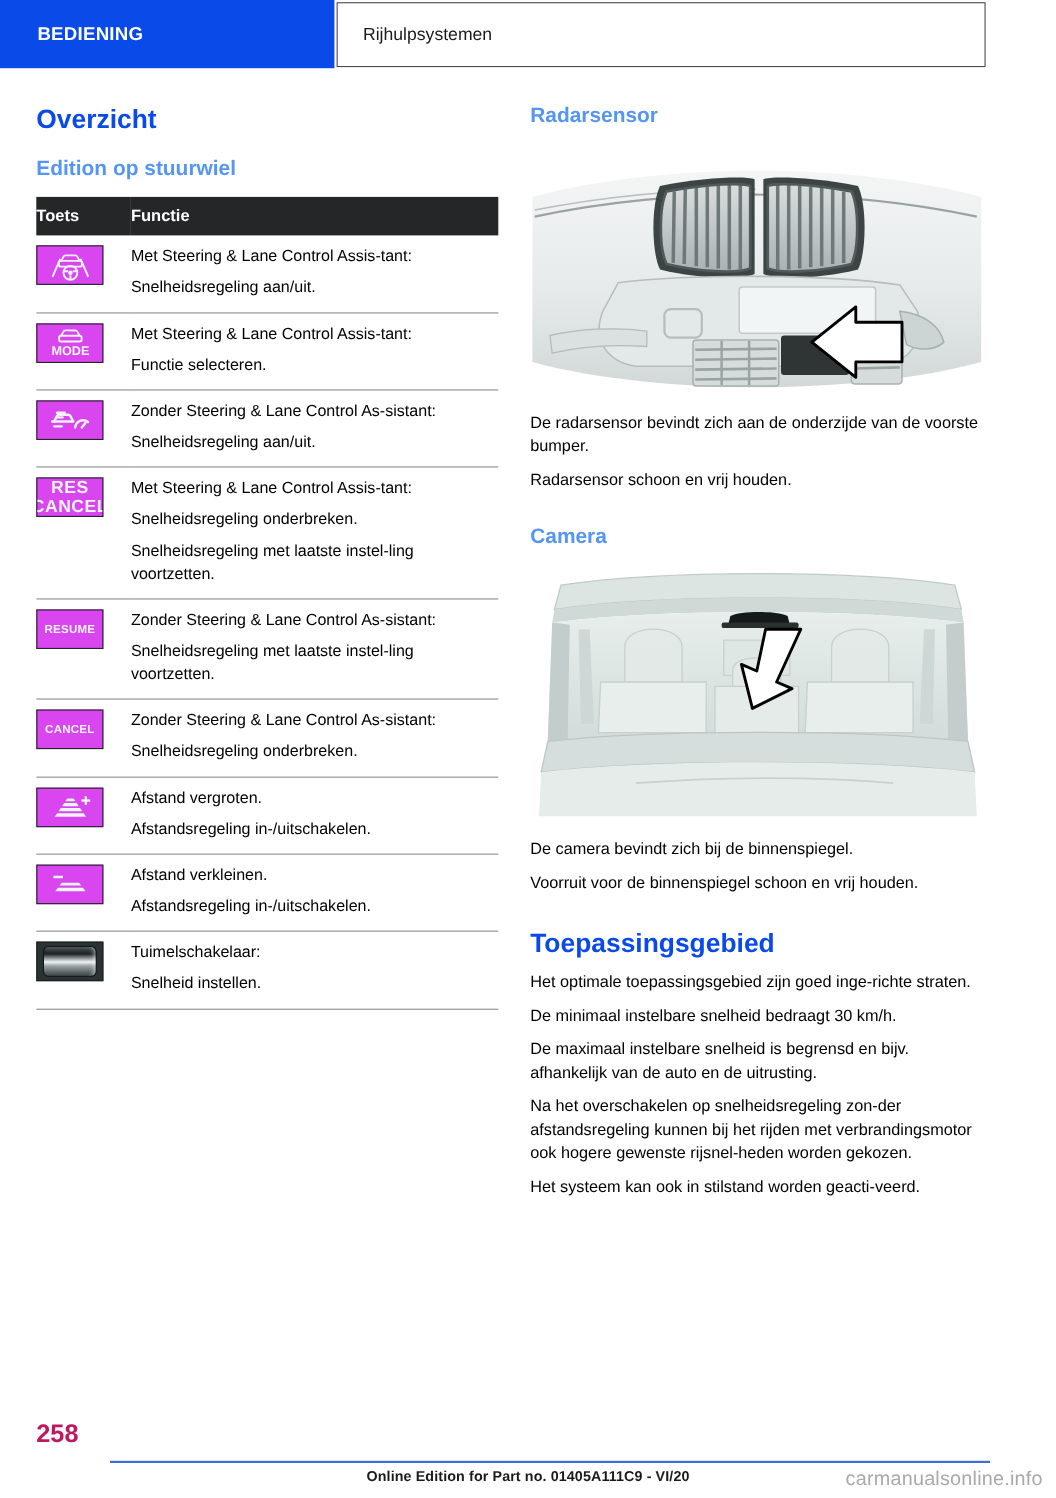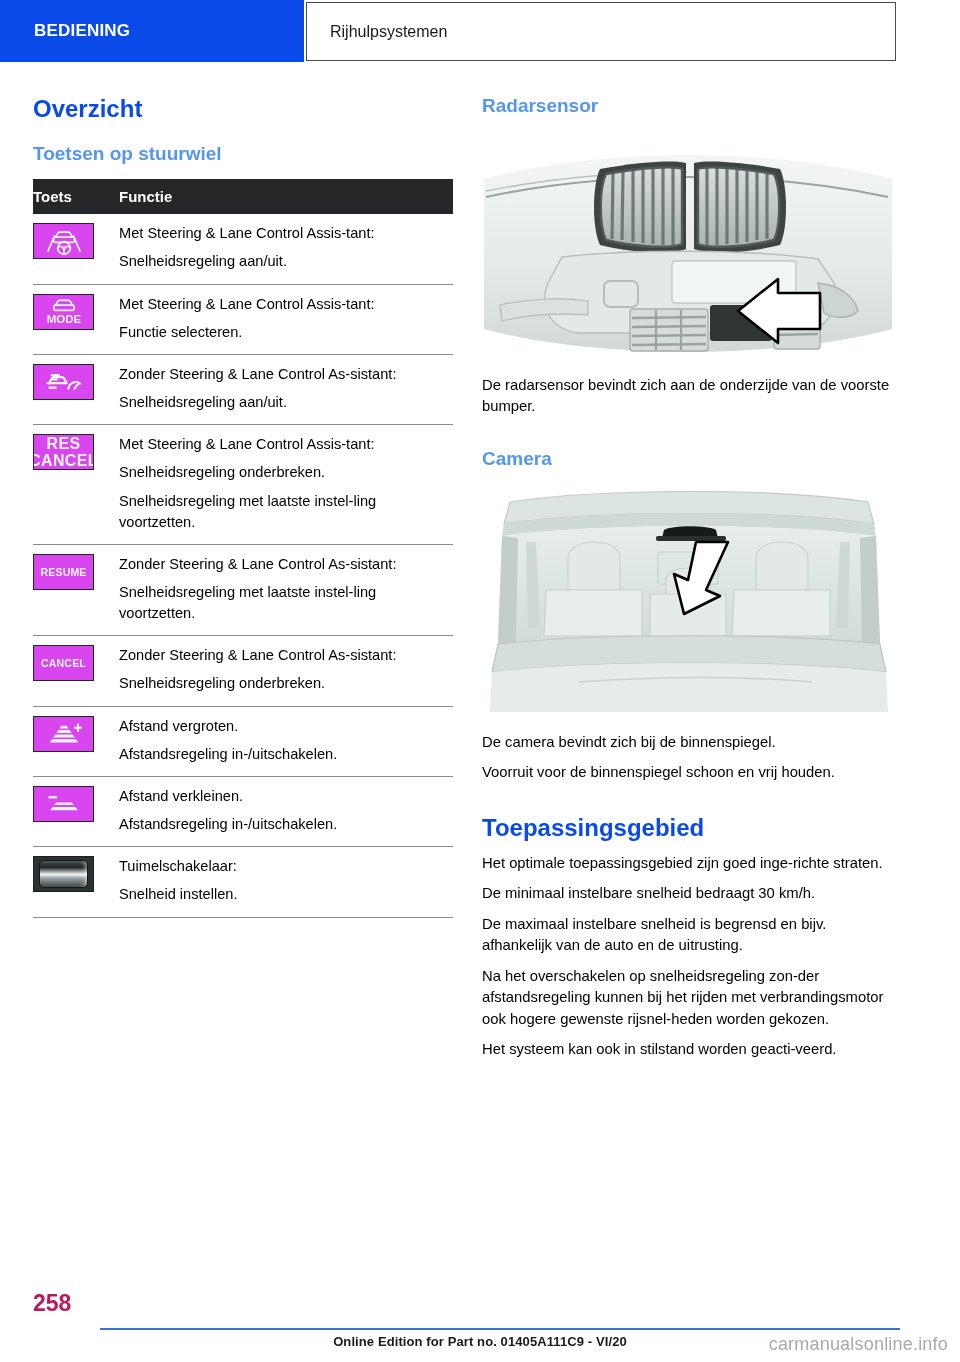--- a/index.html
+++ b/index.html
@@ -226,21 +226,21 @@
     <span class="header-chapter-label">BEDIENING</span>
   </div>
   <div class="header-section">
     <span class="header-section-label">Rijhulpsystemen</span>
   </div>
 </div>
 
 <div class="col-left">
 
   <h1 class="title-blue">Overzicht</h1>
-  <h2 class="subtitle-blue tight">Toetsen op stuurwiel</h2>
+  <h2 class="subtitle-blue tight">Edition op stuurwiel</h2>
 
   <table class="keys-table">
     <thead>
       <tr>
         <th class="col-key">Toets</th>
         <th class="col-fn">Functie</th>
       </tr>
     </thead>
     <tbody>
 
@@ -498,20 +498,21 @@
       </g>
 
       <path d="M336 150 C356 152 372 162 376 178 C368 186 352 186 342 180 Z" fill="#cdd4d4" stroke="#a8b0b0" stroke-width="1.4"></path>
       <path d="M18 172 C44 166 78 164 106 168 L106 182 C76 180 44 182 20 188 Z" fill="#dbe1e1" stroke="#b4bbbb" stroke-width="1.2"></path>
 
       <path d="M330 176 L330 160 L288 160 L288 146 L248 178 L288 210 L288 196 L330 196 Z" fill="#ffffff" stroke="#000000" stroke-width="2.6" stroke-linejoin="round" transform="translate(8,0)"></path>
     </svg>
   </div>
 
   <p class="body">De radarsensor bevindt zich aan de onderzijde van de voorste bumper.</p>
+  <p class="body">Radarsensor schoon en vrij houden.</p>
 
   <div class="gap-block"></div>
 
   <h2 class="subtitle-blue">Camera</h2>
 
   <div class="figure fig-camera">
     <svg width="412" height="228" viewBox="0 0 412 228" aria-hidden="true">
       <defs>
         <linearGradient id="glassG" x1="0" y1="0" x2="0" y2="1">
           <stop offset="0" stop-color="#e7eeec"></stop>

